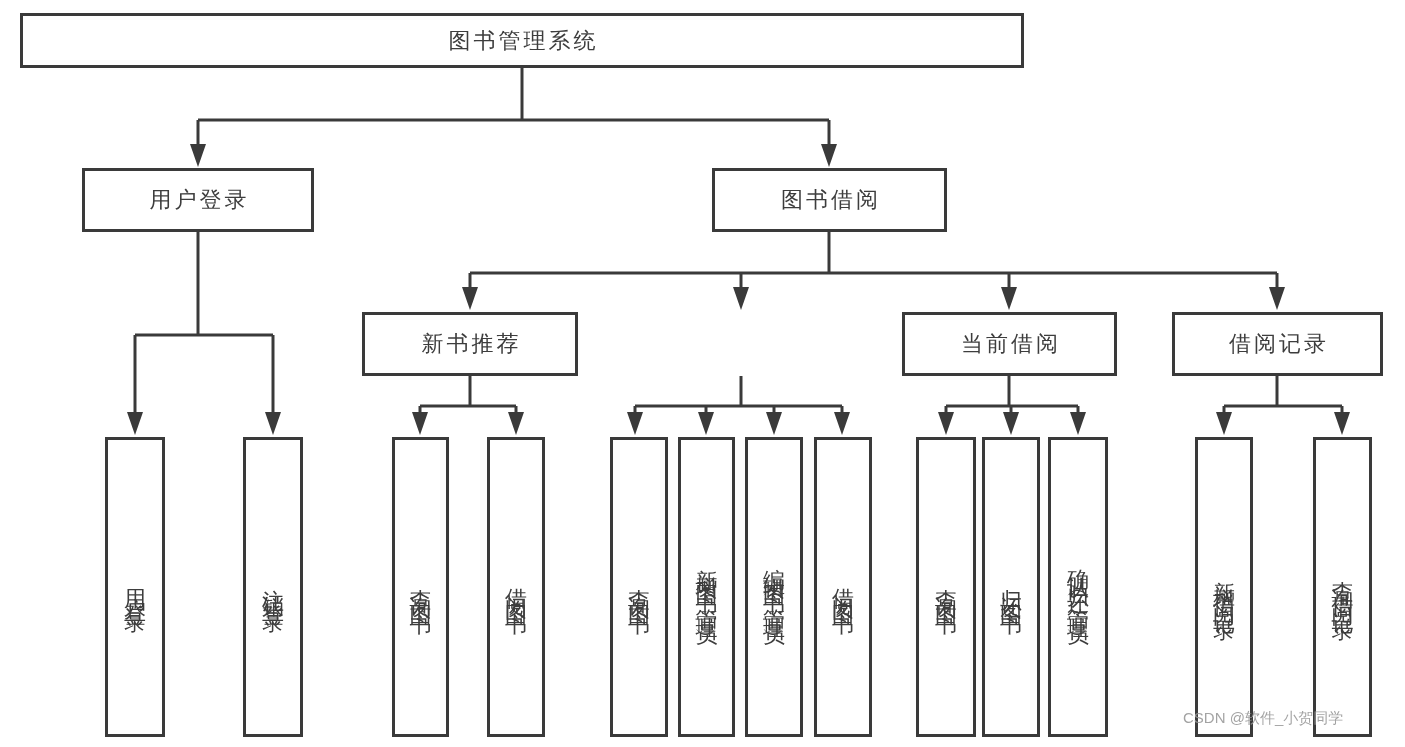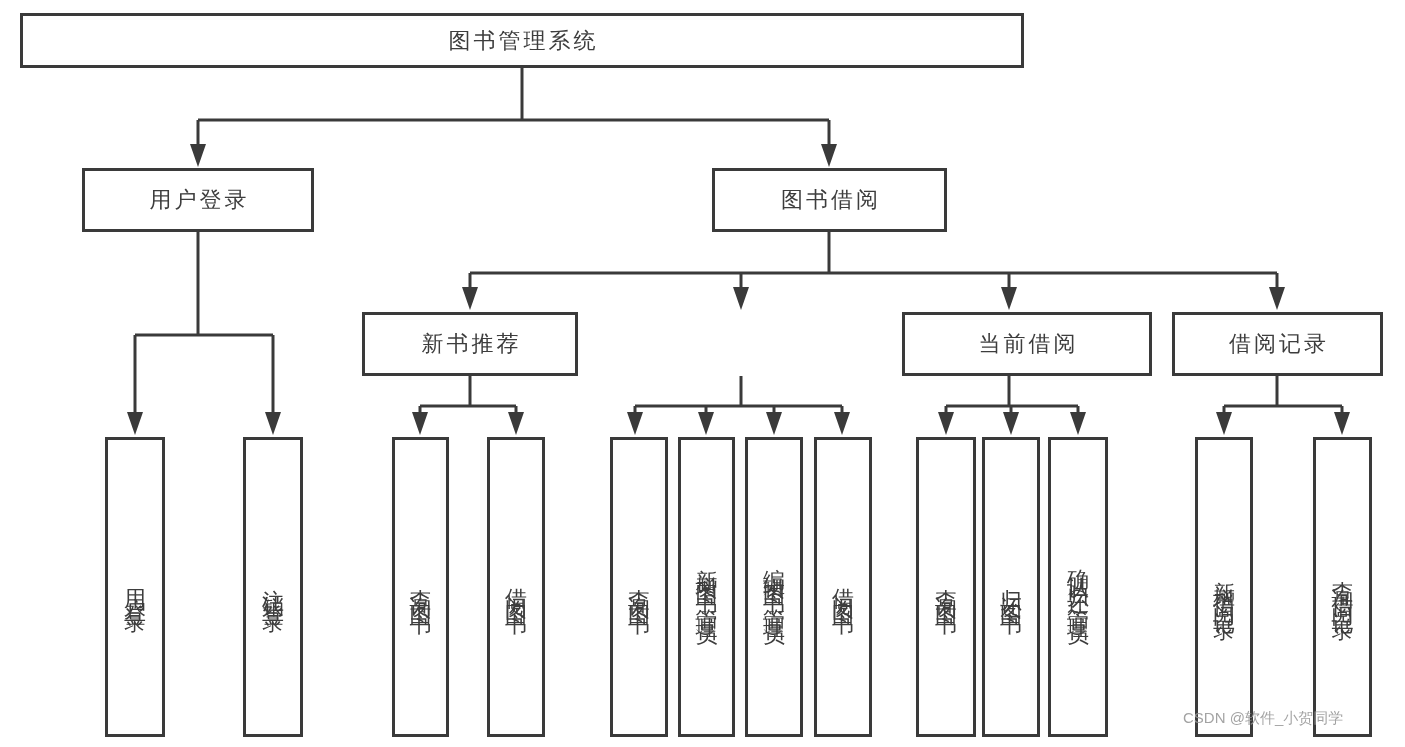--- a/index.html
+++ b/index.html
@@ -157,21 +157,21 @@
   <div class="node" style="left:82px; top:168px; width:232px; height:64px;">
     <span class="lbl">用户登录</span>
   </div>
   <div class="node" style="left:712px; top:168px; width:235px; height:64px;">
     <span class="lbl">图书借阅</span>
   </div>
 
   <div class="node" style="left:362px; top:312px; width:216px; height:64px;text-align:center;">
     <span class="lbl">新书推荐</span>
   </div>
-  <div class="node" style="left:902px; top:312px; width:250px; height:64px;">
+  <div class="node" style="left:902px; top:312px; width:215px; height:64px;">
     <span class="lbl">当前借阅</span>
   </div>
   <div class="node" style="left:1172px; top:312px; width:211px; height:64px;">
     <span class="lbl">借阅记录</span>
   </div>
 
   <div class="node vert" style="left:105px; top:437px; width:60px; height:300px;">
     <span class="lbl">用户登录</span>
   </div>
   <div class="node vert" style="left:243px; top:437px; width:60px; height:300px;">

